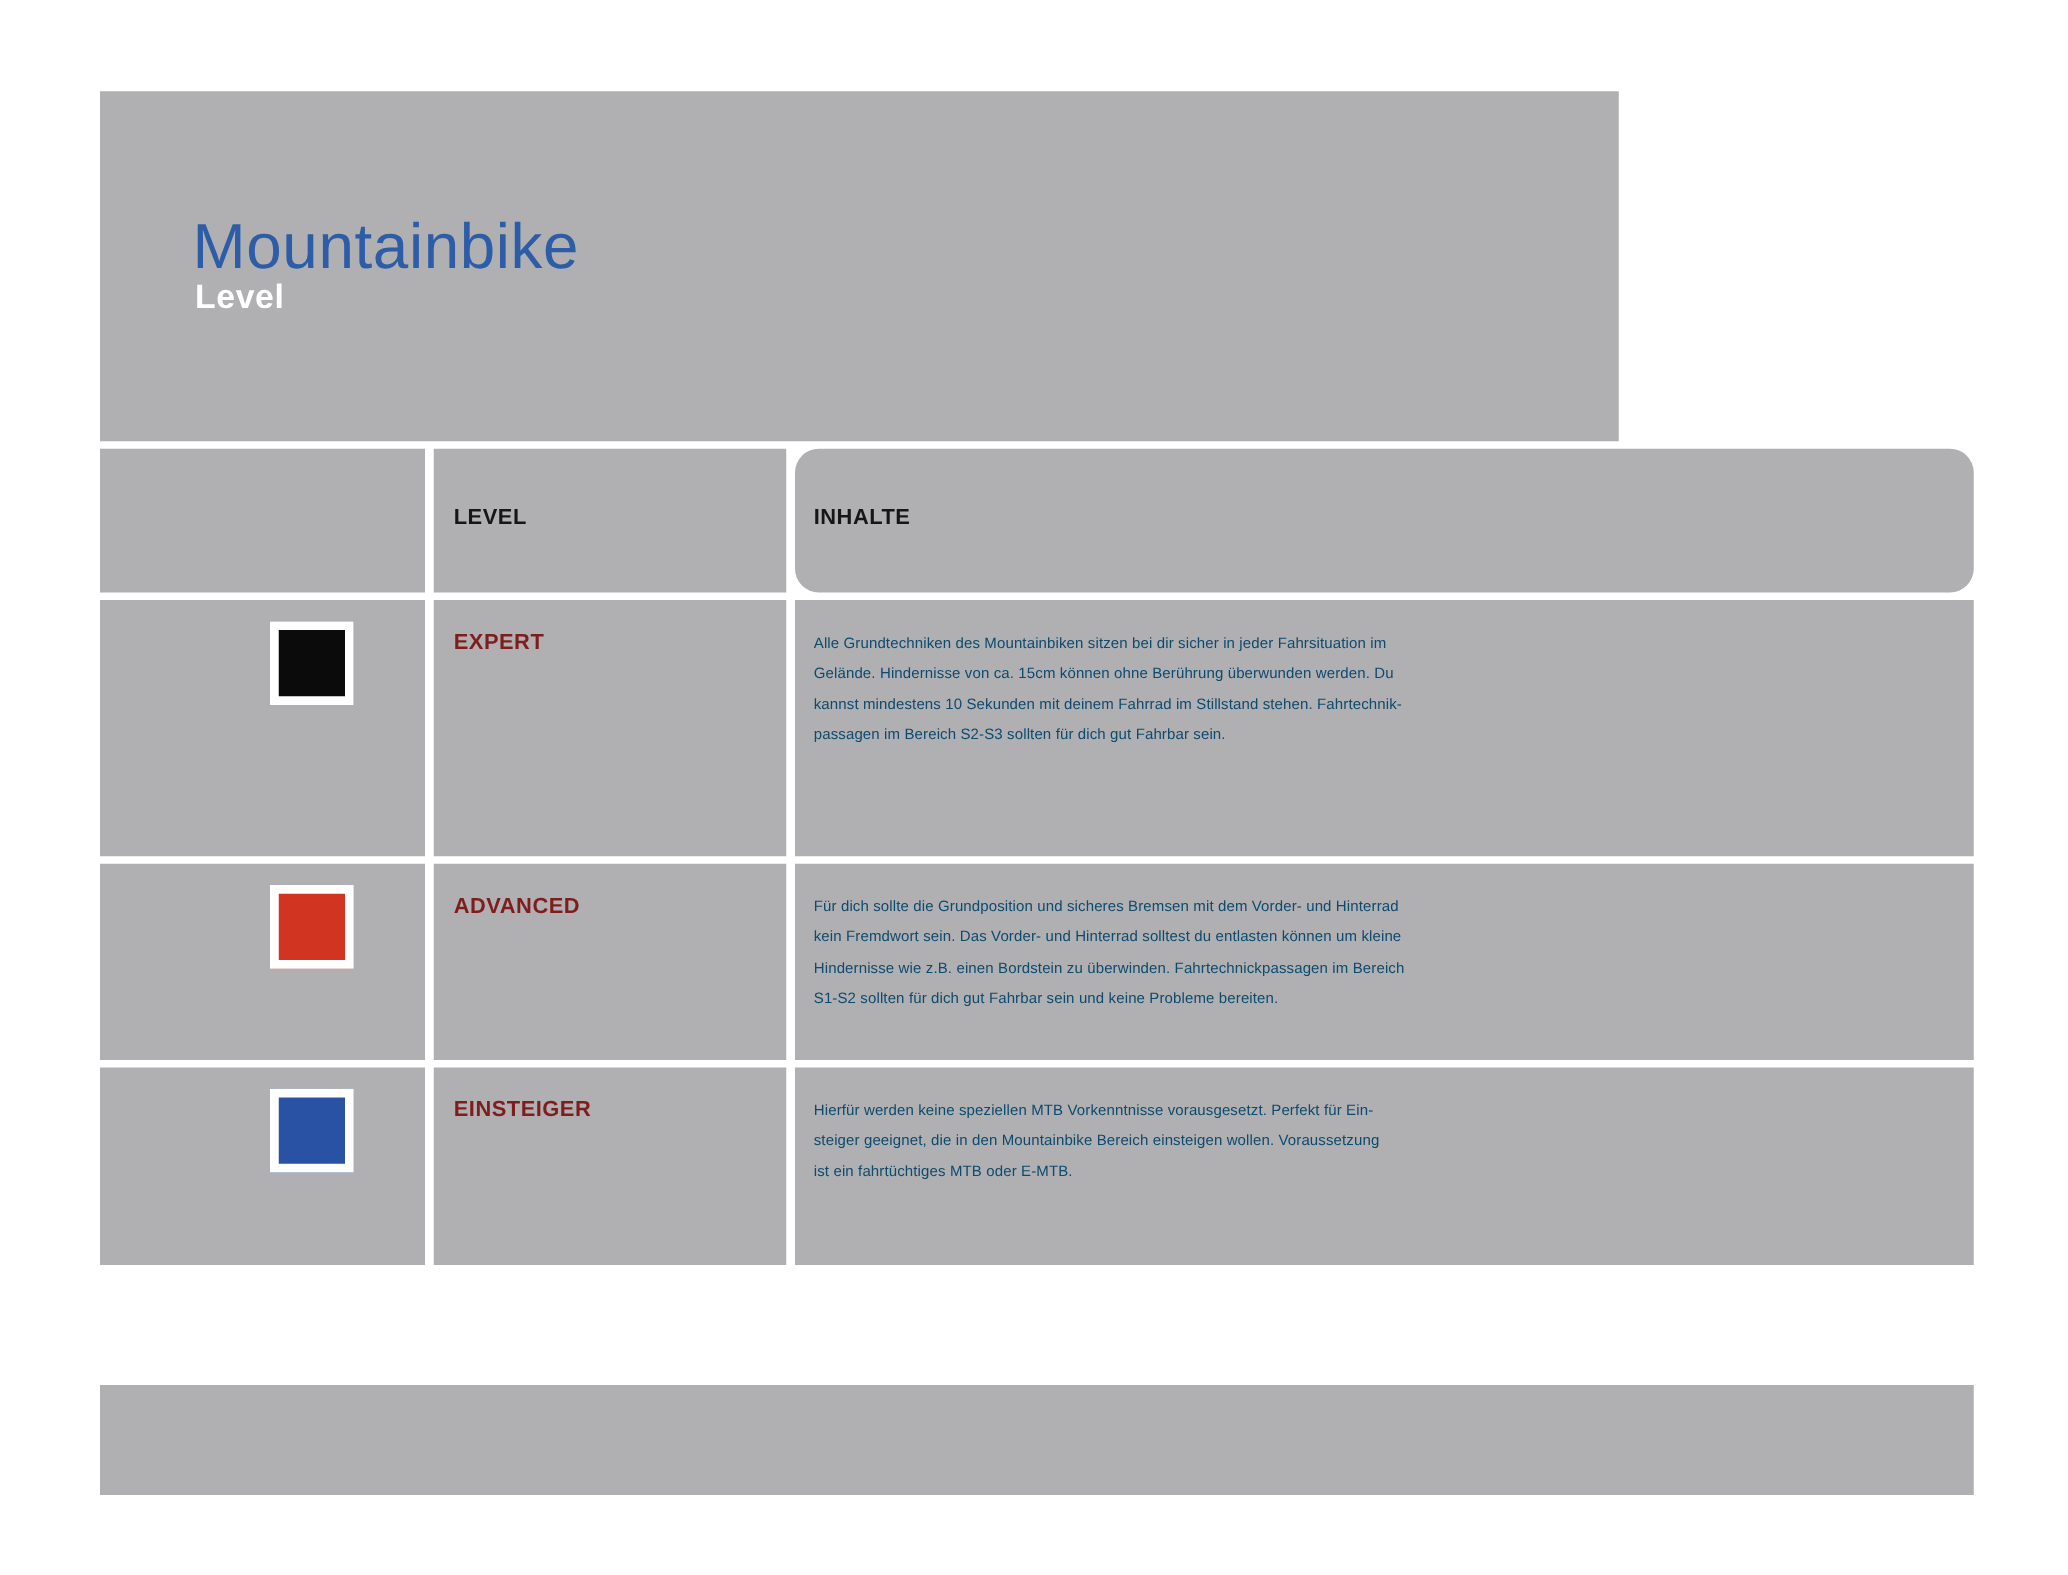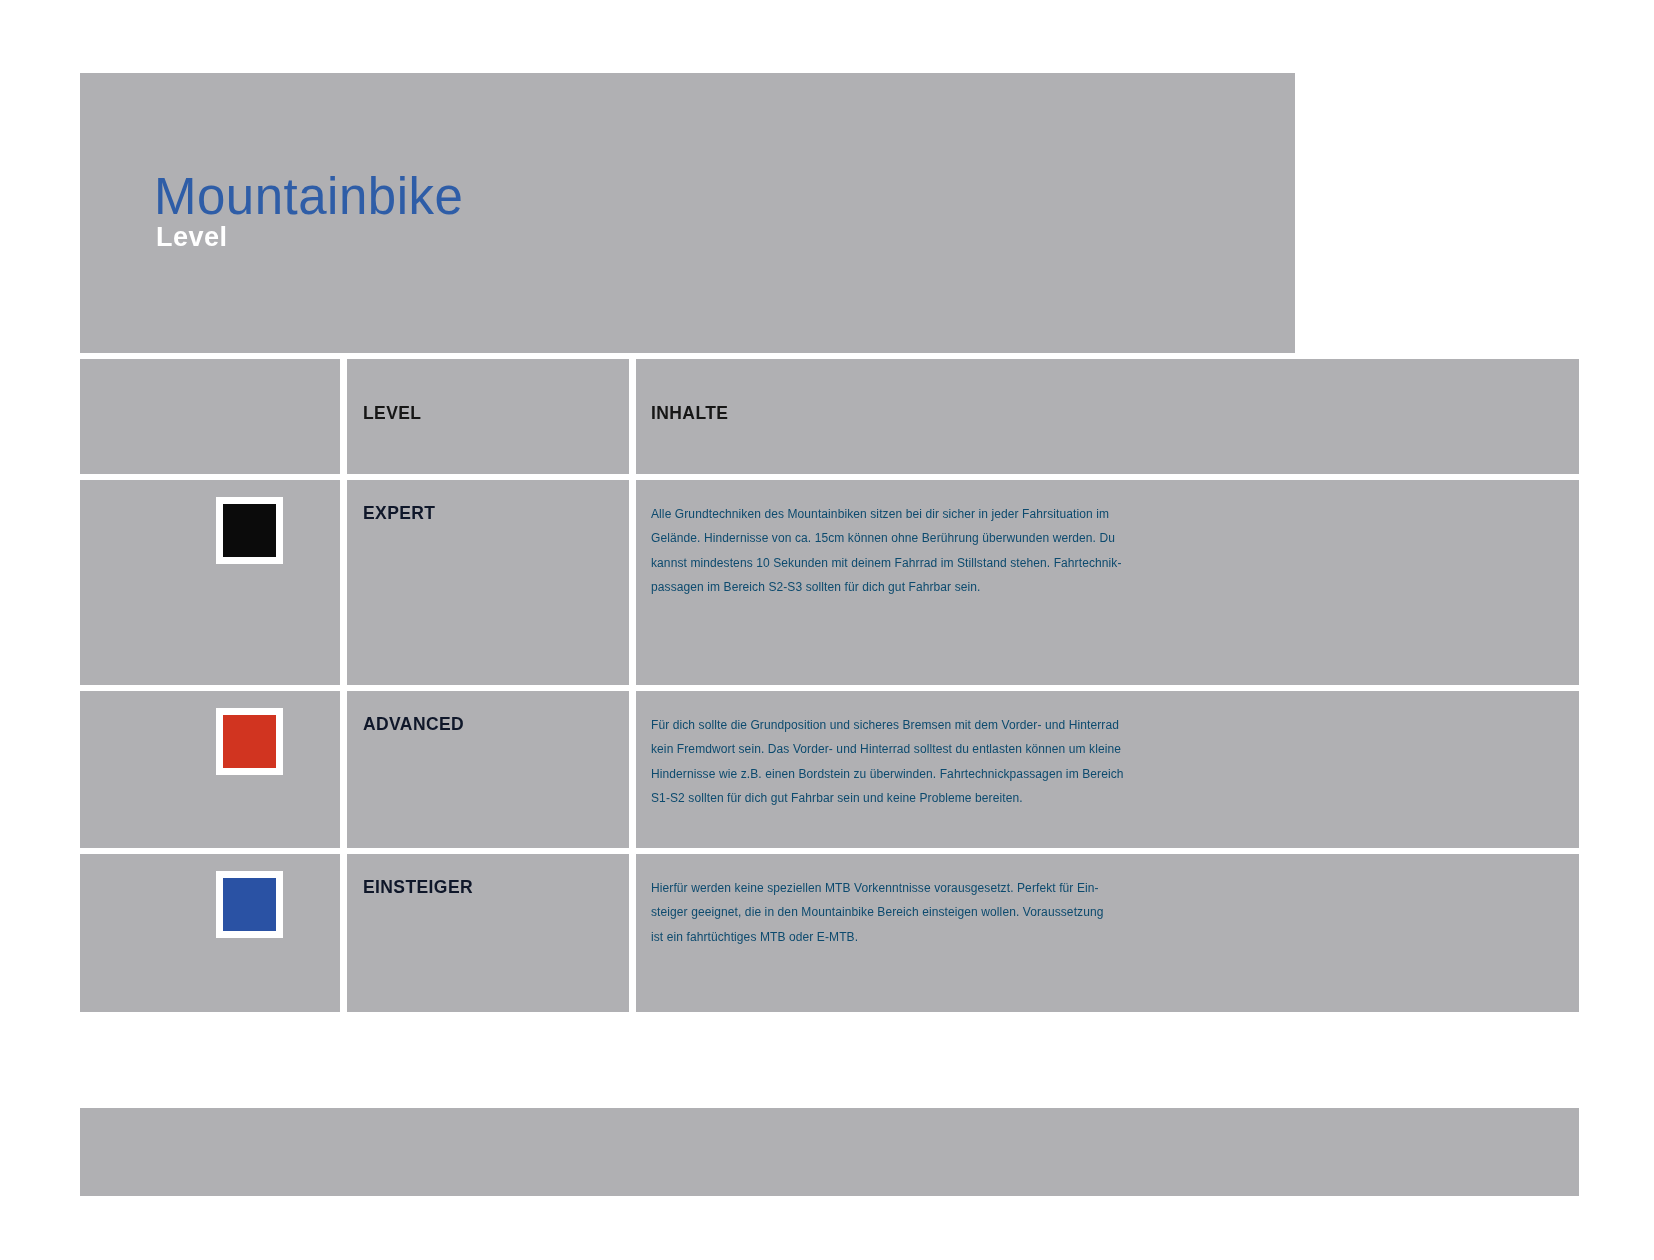--- a/index.html
+++ b/index.html
@@ -60,36 +60,36 @@
   .row-advanced { height: 157px; }
   .row-einsteiger { height: 158px; }
   .hdr-cell {
     padding-top: 44px;
     font-size: 17.5px;
     font-weight: bold;
     letter-spacing: 0.4px;
     color: #161616;
   }
   .hdr-level { padding-left: 16px; }
-  .hdr-inhalte { padding-left: 15px; }
+  .hdr-inhalte { padding-left: 15px; border-radius: 19px; }
   .icon-cell { position: relative; }
   .swatch {
     position: absolute;
     left: 136px;
     top: 17px;
     width: 53px;
     height: 53px;
     border: 7px solid #ffffff;
   }
   .label-cell {
     padding: 23px 0 0 16px;
     font-size: 17.5px;
     font-weight: bold;
     letter-spacing: 0.4px;
-    color: #0f172a;
+    color: #7f1d1d;
   }
   .desc-cell {
     padding: 22px 20px 0 15px;
     font-size: 12px;
     line-height: 24.3px;
     letter-spacing: 0.1px;
     color: #0c4a6e;
     white-space: pre-line;
   }
   .footer-bar {

